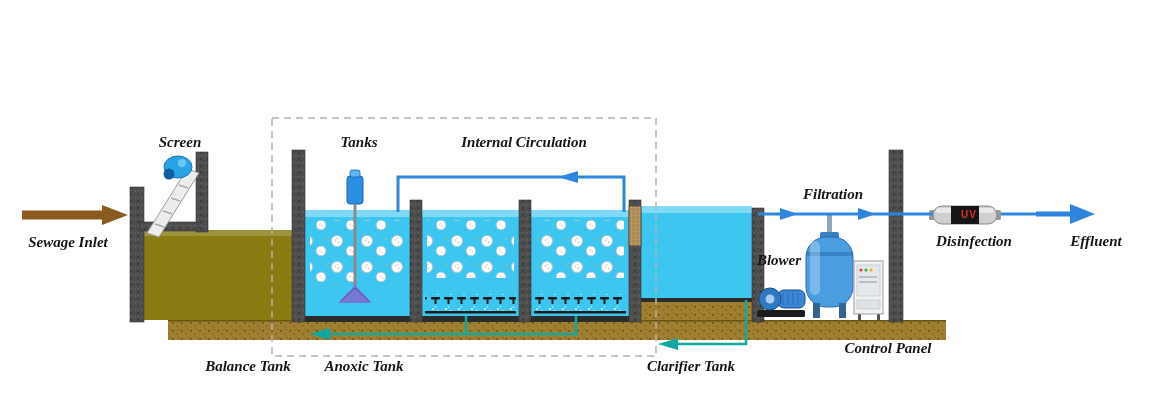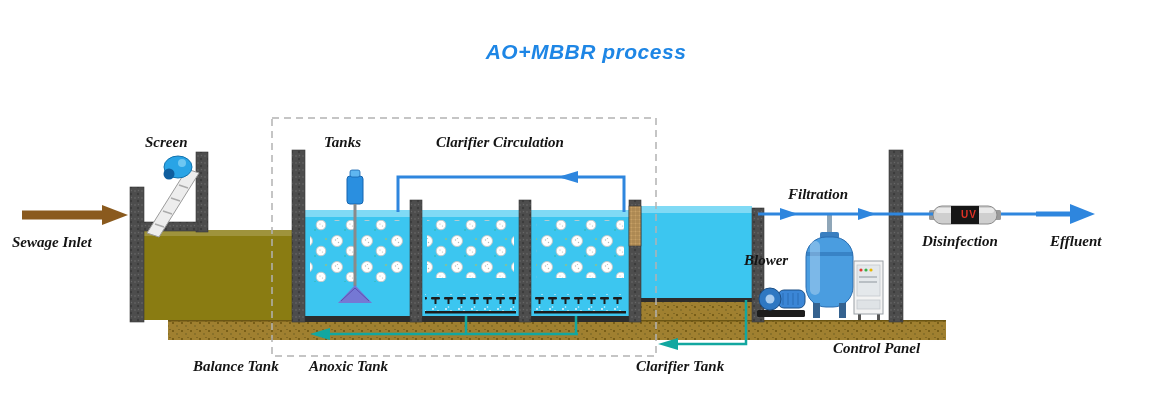--- a/index.html
+++ b/index.html
@@ -1,20 +1,20 @@
 <!DOCTYPE html>
 <html><head>
 <meta charset="utf-8">
 <style>
   html,body{margin:0;padding:0;background:#ffffff;}
   .stage{position:relative;width:1172px;height:416px;background:#ffffff;overflow:hidden;
          font-family:"Liberation Serif",serif;}
   .scene{position:absolute;left:0;top:0;}
   .label{position:absolute;font-family:"Liberation Serif",serif;font-weight:bold;
-         font-style:italic;font-size:15px;color:#141414;text-align:left;line-height:1.1;
+         font-style:italic;font-size:15px;color:#141414;text-align:center;line-height:1.1;
          white-space:nowrap;}
   .title{position:absolute;left:0;right:0;top:40px;text-align:center;
          font-family:"Liberation Sans",sans-serif;font-weight:bold;font-style:italic;
          font-size:21px;color:#1e86e5;letter-spacing:.5px;}
   .uv-badge{position:absolute;left:951px;top:209px;width:36px;text-align:center;
          font-family:"Liberation Sans",sans-serif;font-weight:bold;font-style:normal;
          font-size:10px;color:#e03225;letter-spacing:1px;}
 </style>
 </head>
 <body>
@@ -187,27 +187,26 @@
     </g>
 
     <g>
       <line x1="22" y1="215" x2="102" y2="215" stroke-width="9" stroke="#8a5a1e"></line>
       <polygon points="102,205 102,225 128,215" fill="#8a5a1e"></polygon>
     </g>
 
     <rect x="272" y="118" width="384" height="238" fill="none" stroke="#b3b3b3" stroke-width="1.5" stroke-dasharray="7 5"></rect>
   </svg>
 
-  <div class="title">AO+MBBR process</div>
   <div class="uv-badge">UV</div>
 
   <div class="label" style="left:145px;top:134px;width:70px;">Screen</div>
   <div class="label" style="left:12px;top:234px;width:112px;">Sewage Inlet</div>
   <div class="label" style="left:324px;top:134px;width:70px;">Tanks</div>
-  <div class="label" style="left:436px;top:134px;width:176px;">Clarifier Circulation</div>
+  <div class="label" style="left:436px;top:134px;width:176px;">Internal Circulation</div>
   <div class="label" style="left:788px;top:186px;width:90px;">Filtration</div>
   <div class="label" style="left:744px;top:252px;width:70px;">Blower</div>
   <div class="label" style="left:922px;top:233px;width:104px;">Disinfection</div>
   <div class="label" style="left:1050px;top:233px;width:92px;">Effluent</div>
   <div class="label" style="left:833px;top:340px;width:110px;">Control Panel</div>
 
   <div class="label" style="left:193px;top:358px;width:110px;font-style:italic;">Balance Tank</div>
   <div class="label" style="left:309px;top:358px;width:110px;">Anoxic Tank</div>
   <div class="label" style="left:636px;top:358px;width:110px;">Clarifier Tank</div>
 

